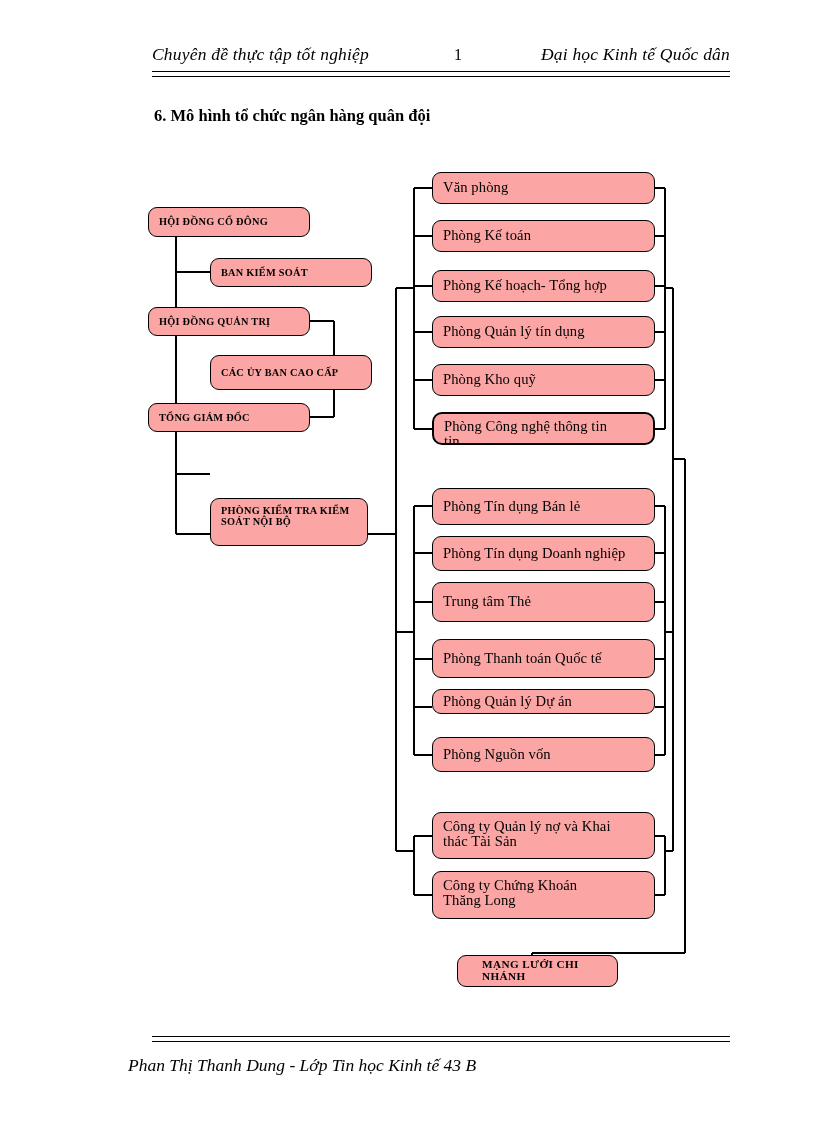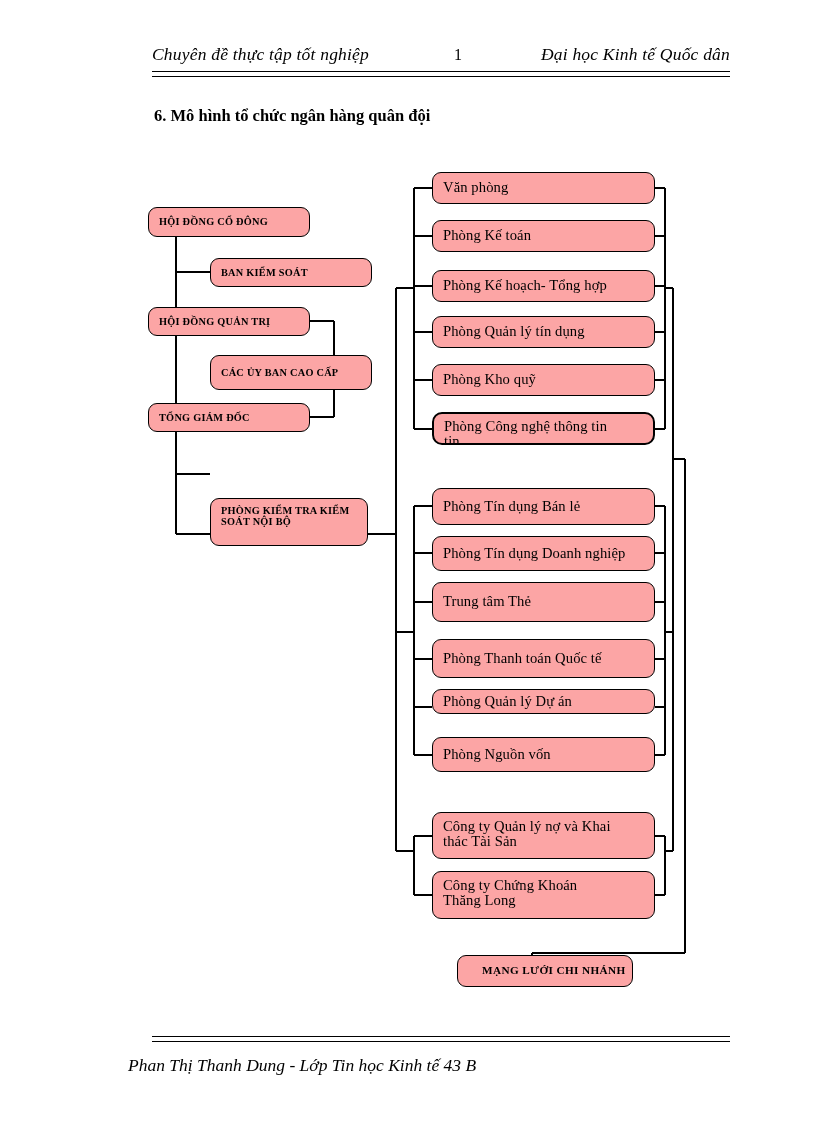--- a/index.html
+++ b/index.html
@@ -318,21 +318,21 @@
     <div class="node dept topalign" style="left:432px; top:812px; width:223px; height:47px;">
       <span class="label">Công ty Quản lý nợ và Khai
 thác Tài Sản</span>
     </div>
 
     <div class="node dept topalign" style="left:432px; top:871px; width:223px; height:48px;">
       <span class="label">Công ty Chứng Khoán
 Thăng Long</span>
     </div>
 
-    <div class="node branch" style="left:457px; top:955px; width:176px; height:32px;">
+    <div class="node branch" style="left:457px; top:955px; width:161px; height:32px;">
       <span class="label">MẠNG LƯỚI   CHI NHÁNH</span>
     </div>
 
   </div>
 
   <div class="footer-rule"></div>
   <div class="footer-text">Phan Thị Thanh Dung - Lớp Tin học Kinh tế 43 B</div>
 
 </div>
 

